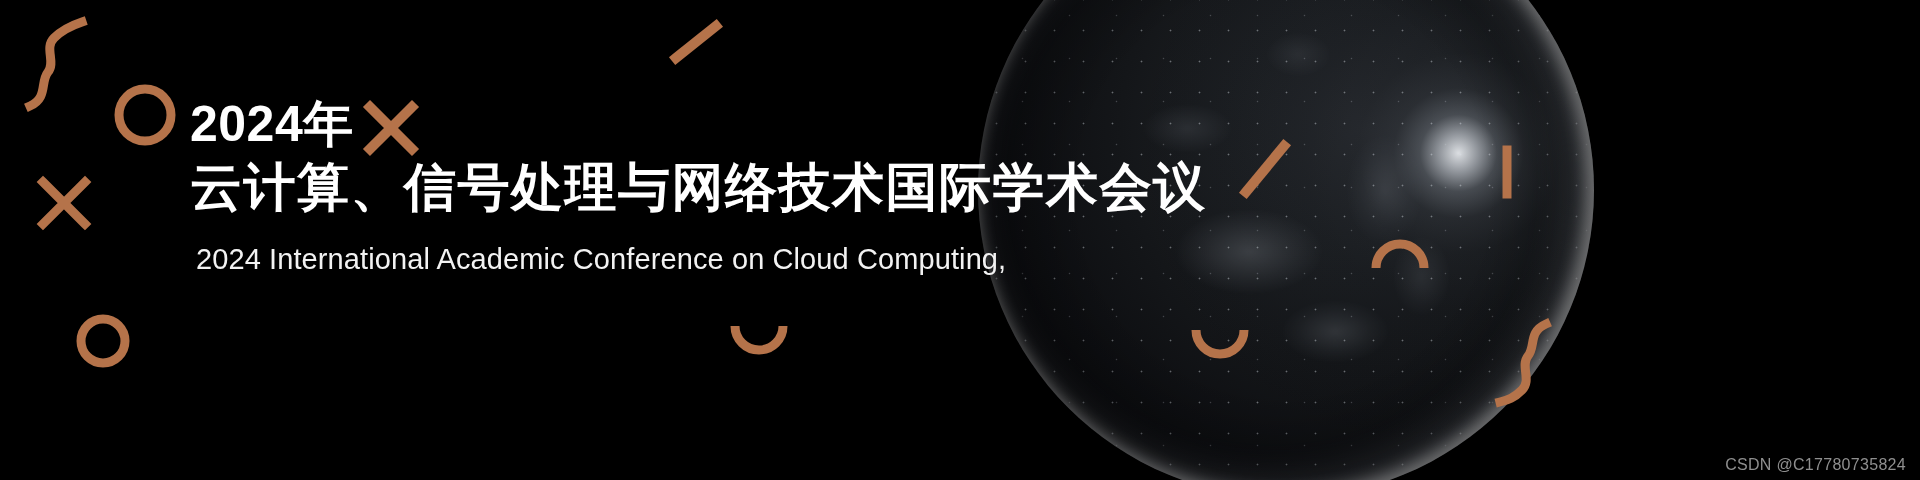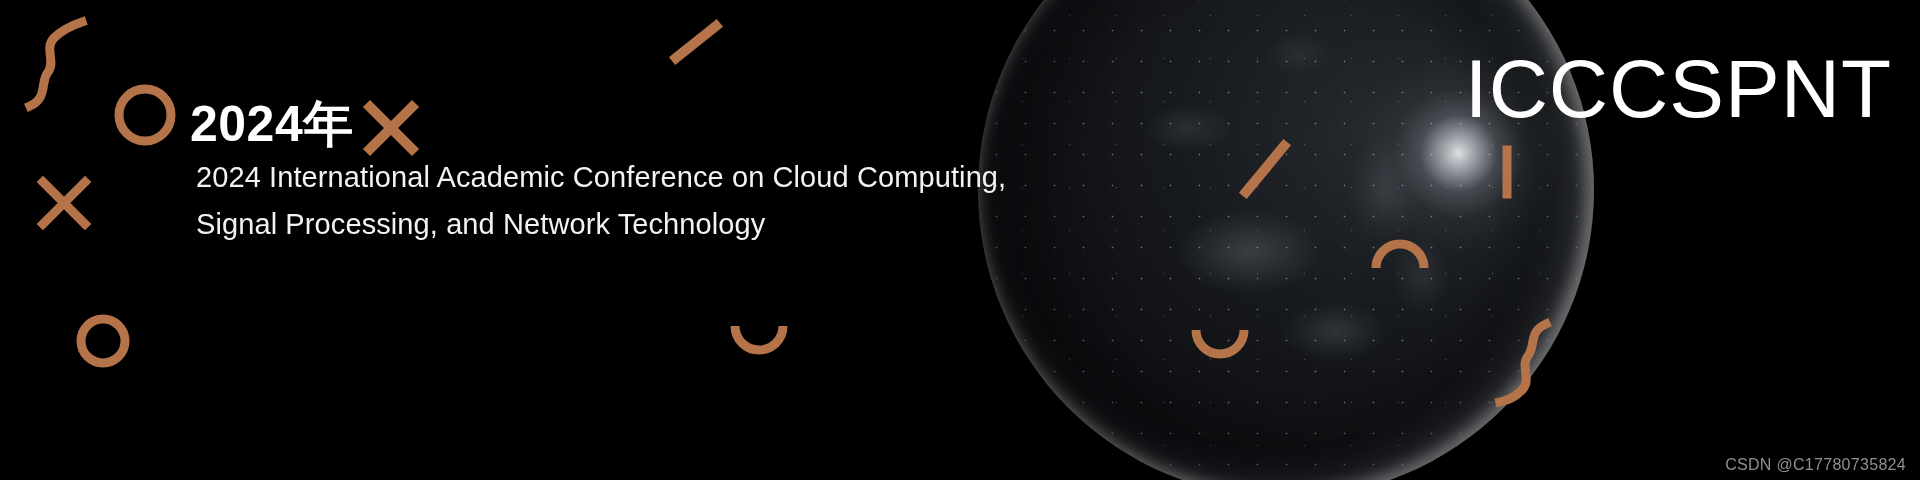--- a/index.html
+++ b/index.html
@@ -257,21 +257,20 @@
   </div>
 
   <div class="deco" style="left:1494px; top:316px;">
     <svg width="62" height="92" viewBox="0 0 62 92">
       <path d="M52 8 C 34 16, 42 30, 34 40 C 26 50, 38 64, 28 74 C 20 82, 14 84, 6 86" fill="none" stroke="#b5734a" stroke-width="9" stroke-linecap="square"></path>
     </svg>
   </div>
 
   <div class="text-block">
     <div class="year-line">2024年</div>
+    <div class="cn-title">云计算、信号处理与网络技术国际学术会议</div>
     <div class="en-line">2024 International Academic Conference on Cloud Computing,</div>
-    <div class="en-line">Signal Processing, and Network Technology</div>
-  </div>
-
-  <div class="acronym">ICCCSPNT</div>
+  </div>
+
 
   <div class="watermark">CSDN @C17780735824</div>
 
 </div>
 
 </body></html>

